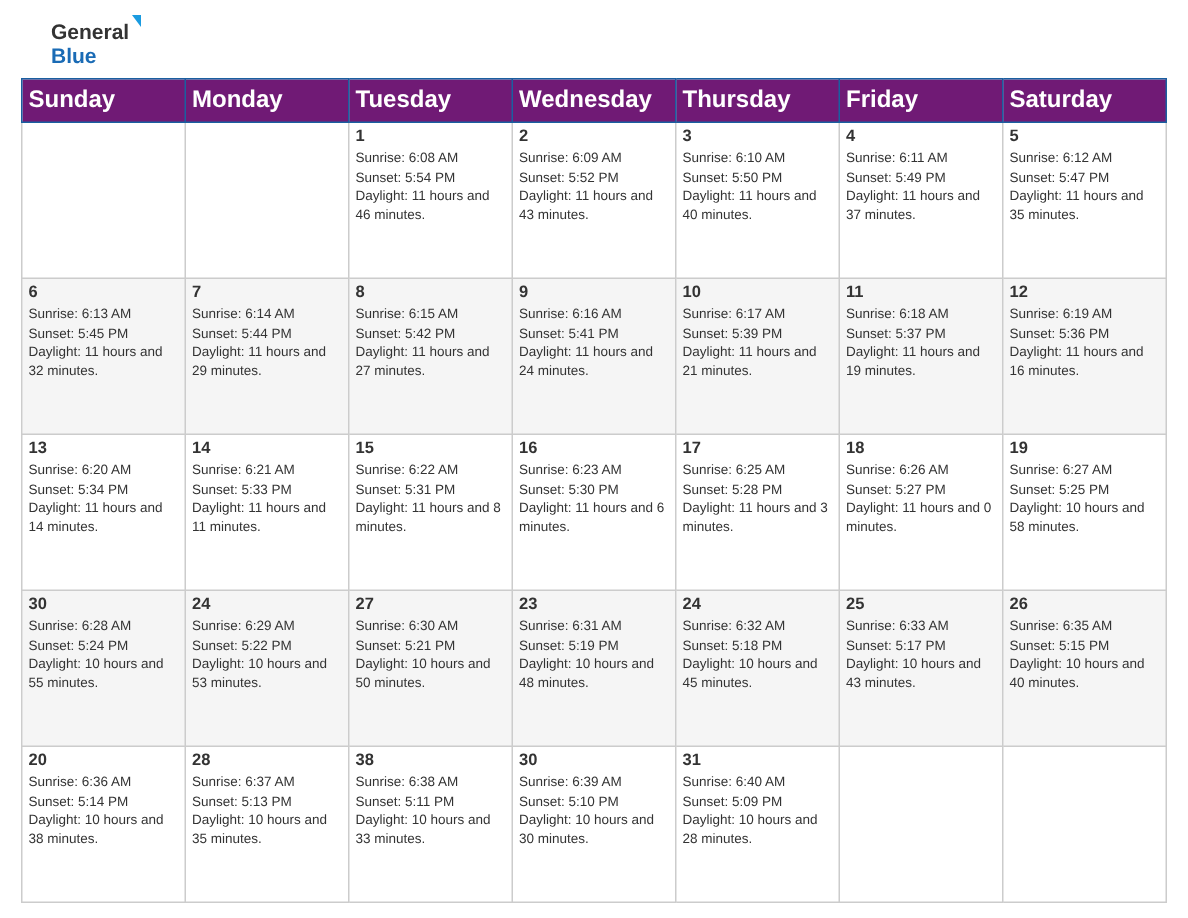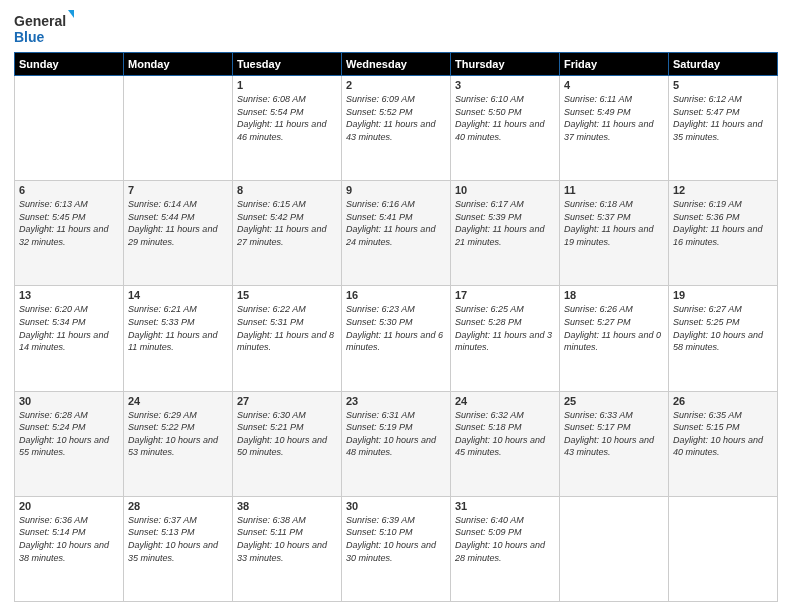--- a/index.html
+++ b/index.html
@@ -20,20 +20,21 @@
     .header {
       display: flex;
       justify-content: space-between;
       align-items: flex-start;
       margin-bottom: 6px;
     }
     .logo {
       display: flex;
       align-items: center;
       gap: 4px;
+      margin-left: 20px;
     }
     .title-block {
       text-align: right;
     }
     .month-title {
       font-size: 32px;
       font-weight: 300;
       color: #333;
       line-height: 1.1;
     }
@@ -42,23 +43,23 @@
       color: #555;
     }
     .calendar {
       flex: 1;
       border: 1px solid #ccc;
       border-collapse: collapse;
       width: 100%;
       table-layout: fixed;
     }
     .calendar th {
-      background: #000000;
+      background: #701a75;
       color: #fff;
-      font-size: 11px;
+      font-size: 16px;
       font-weight: bold;
       padding: 5px 4px;
       text-align: left;
       border: 1px solid #1a5fa0;
     }
     .calendar td {
       border: 1px solid #ccc;
       vertical-align: top;
       padding: 3px 4px;
       font-size: 9.5px;
@@ -74,21 +75,20 @@
     .day-num {
       font-size: 11px;
       font-weight: bold;
       display: block;
       margin-bottom: 2px;
     }
     .day-info {
       font-size: 9px;
       color: #333;
       line-height: 1.4;
-      font-style: italic;
     }
     .empty {
       background: #fff;
     }
   </style>
 </head>
 <body>
 
 <div class="page">
   <div class="header">

